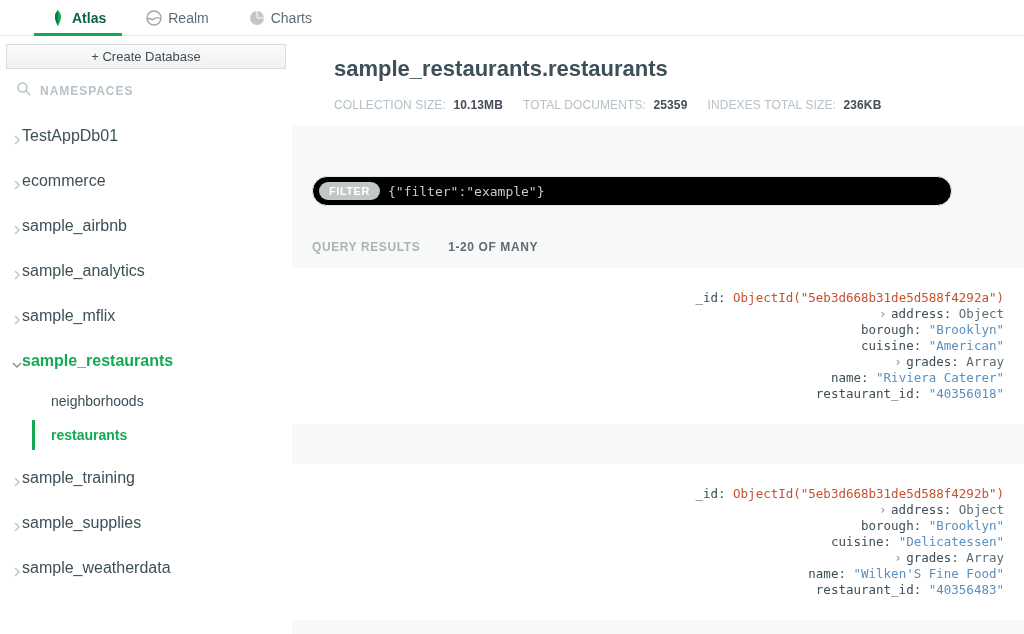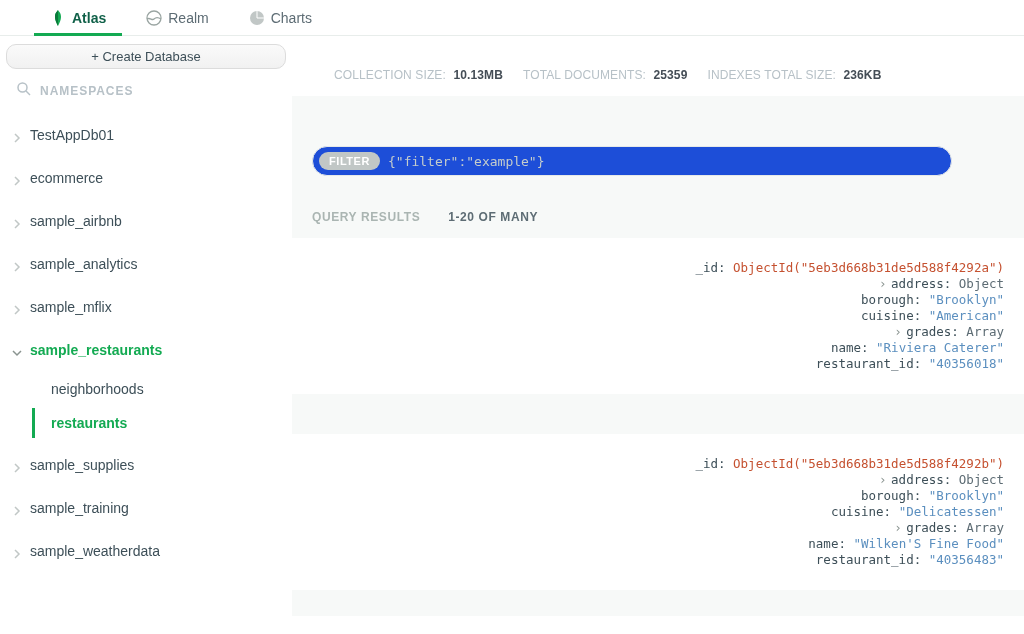--- a/index.html
+++ b/index.html
@@ -47,21 +47,21 @@
   
   .layout { display: flex; height: calc(634px - 36px); }
   .sidebar { width: 292px; flex: none; padding: 8px 6px 0 6px; }
   .main { flex: 1; background: #fff; overflow: hidden; }
 
   
   .create-db-btn {
     display: block; width: 100%;
     background: linear-gradient(#fafafa,#f1f1f1);
     border: 1px solid #dcdcdc;
-    border-radius: 10px;
+    border-radius: 0;
     color: #3d4f58;
     font-size: 13px;
     padding: 4px 0;
     text-align: center;
     cursor: pointer;
     margin-bottom: 10px;
   }
   .ns-search {
     display: flex; align-items: center; gap: 8px;
     padding: 2px 6px 4px 10px;
@@ -71,23 +71,23 @@
   .ns-search svg { width: 16px; height: 16px; }
   .ns-search input {
     border: none; outline: none; width: 100%;
     font-size: 12px; font-weight: 700; letter-spacing: .08em;
     color: #000000; background: transparent;
   }
   .ns-search input::placeholder { color: #b7c1c7; }
 
   .db-list { margin-top: 16px; }
   .db-item {
-    display: flex; align-items: center; gap: 8px;
+    display: flex; align-items: center; 
     padding: 7px 2px 7px 6px;
-    color: #3d4f58; font-size: 14px;
+    color: #3d4f58; font-size: 16px;
     cursor: pointer;
     margin-bottom: 13px;
   }
   .db-caret { width: 10px; height: 10px; display:inline-block; }
   .db-item.active { color: #13aa52; font-weight: 600; }
 
   .coll-list { margin: -4px 0 12px 26px; }
   .coll-item {
     padding: 7px 4px 7px 16px;
     color: #3d4f58; font-size: 14px;
@@ -127,21 +127,21 @@
     height: 3px; background: #13aa52;
   }
   .dot-green { display:inline-block; width:7px; height:7px; border-radius:50%; background:#13aa52; margin-left:4px; vertical-align: middle; }
 
   .below-tabs { background: #f7f9f8; padding: 50px 0 0 0; height: 520px; }
 
   
   .filter-wrap { padding: 0 0 0 20px; }
   .filter-pill {
     display: inline-flex; align-items: center; gap: 8px;
-    background: #1d4ed8; border: 1px solid #e6e9e8; border-radius: 24px;
+    background: #000000; border: 1px solid #e6e9e8; border-radius: 24px;
     padding: 5px 14px 5px 6px;
     width: 640px;
   }
   .filter-badge {
     background: #c1c7c6; color: #fff; font-size: 11px; font-weight: 700;
     letter-spacing: .05em; padding: 3px 10px; border-radius: 14px;
   }
   .filter-text {
     border: none; outline: none; flex: 1;
     font-family: "Menlo","Consolas",monospace; font-size: 13px;
@@ -256,39 +256,40 @@
           <span>sample_restaurants</span>
         </div>
         <div class="coll-list">
           <div class="coll-item">neighborhoods</div>
           <div class="coll-item active">restaurants</div>
         </div>
         <div class="db-item">
           <span class="db-caret"><svg viewBox="0 0 10 10" width="10" height="10">
               <path d="M3 1l4 4-4 4" fill="none" stroke="#c1c7c6" stroke-width="1.5"></path>
             </svg></span>
+          <span>sample_training</span>
+        </div>
+        <div class="db-item">
+          <span class="db-caret"><svg viewBox="0 0 10 10" width="10" height="10">
+              <path d="M3 1l4 4-4 4" fill="none" stroke="#c1c7c6" stroke-width="1.5"></path>
+            </svg></span>
           <span>sample_supplies</span>
-        </div>
-        <div class="db-item">
-          <span class="db-caret"><svg viewBox="0 0 10 10" width="10" height="10">
-              <path d="M3 1l4 4-4 4" fill="none" stroke="#c1c7c6" stroke-width="1.5"></path>
-            </svg></span>
-          <span>sample_training</span>
         </div>
         <div class="db-item">
           <span class="db-caret"><svg viewBox="0 0 10 10" width="10" height="10">
               <path d="M3 1l4 4-4 4" fill="none" stroke="#c1c7c6" stroke-width="1.5"></path>
             </svg></span>
           <span>sample_weatherdata</span>
         </div>
       </div>
   </aside>
 
   <main class="main">
     <div class="main-inner">
+      <div class="coll-title">sample_restaurants.restaurants</div>
       <div class="stats-row">
         <span>
           <span>COLLECTION SIZE:</span>
           <span class="val">10.13MB</span>
         </span>
         <span>
           <span>TOTAL DOCUMENTS:</span>
           <span class="val">25359</span>
         </span>
         <span>

